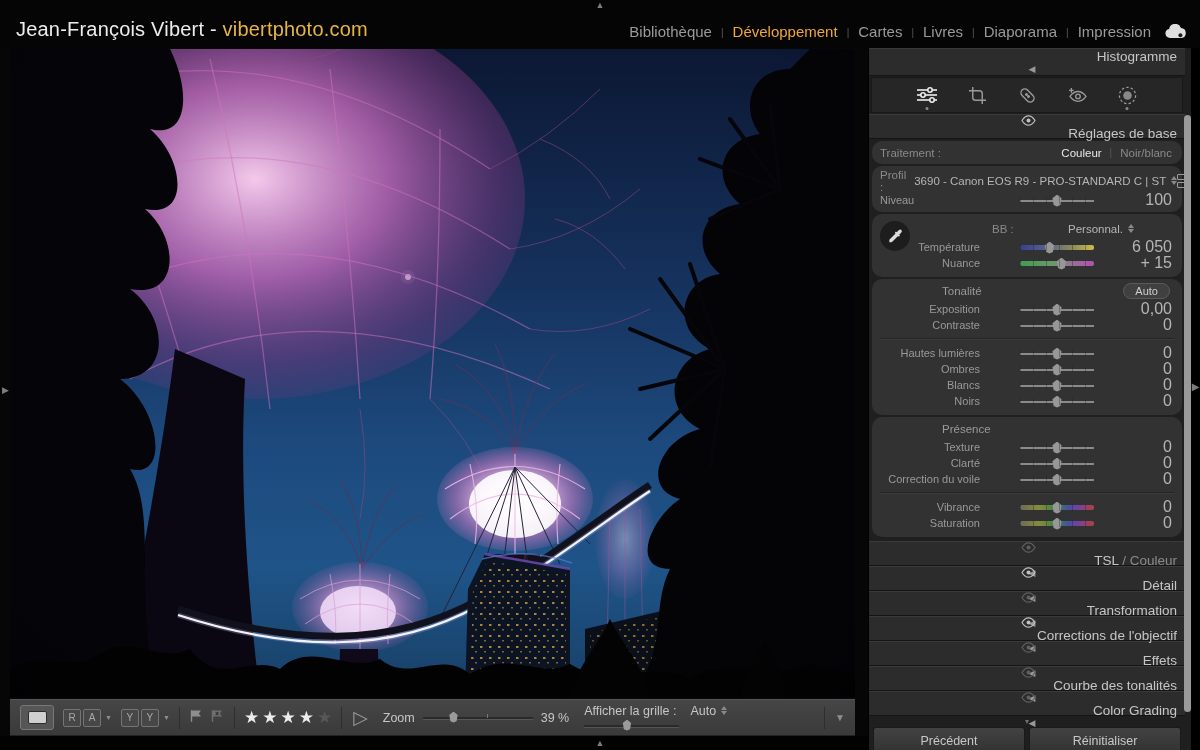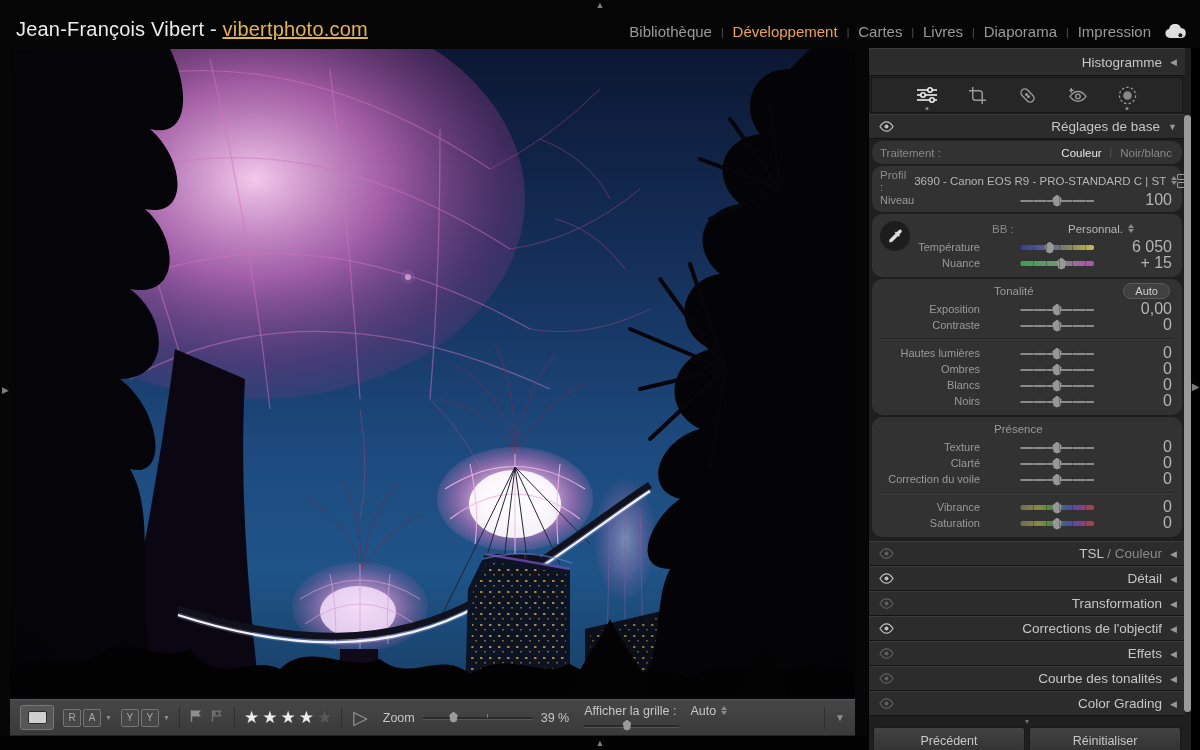--- a/index.html
+++ b/index.html
@@ -5,21 +5,21 @@
   html,body{margin:0;padding:0;width:1200px;height:750px;overflow:hidden;background:#000;
     font-family:"Liberation Sans","DejaVu Sans",sans-serif;-webkit-user-select:none;user-select:none;}
   .app{position:relative;width:1200px;height:750px;background:#000;}
 
   
   .topbar{position:absolute;left:0;top:0;width:1200px;height:48px;background:#050505;
     display:flex;align-items:flex-end;padding:0 14px 7px 16px;box-sizing:border-box;}
   .edge-arrow{position:absolute;color:#7d7d7d;font-size:9px;line-height:9px;cursor:pointer;}
   .edge-top{left:50%;top:1px;transform:translateX(-50%);}
   .identity{font-size:20px;color:#ececec;letter-spacing:.2px;white-space:nowrap;}
-  .identity .site{color:#e8b544;text-decoration:underline;}
+  .identity .site{color:#e8b544;}
   .modules{margin-left:auto;display:flex;align-items:center;gap:9px;font-size:15px;padding-bottom:1px;}
   .module{color:#9a9a9a;cursor:pointer;white-space:nowrap;}
   .module.active{color:#f0a63c;}
   .msep{color:#5a5a5a;font-size:10px;padding-top:2px;}
   .cloud{display:flex;align-items:center;margin-left:4px;}
 
   
   .main{position:absolute;left:0;top:48px;width:868px;height:702px;background:#060606;}
   .photo{position:absolute;left:10px;top:1px;width:845px;height:648px;background:#0a1226;overflow:hidden;}
   .photo svg{display:block;}
@@ -56,21 +56,21 @@
   .popup i{display:block;width:0;height:0;border-left:3px solid transparent;border-right:3px solid transparent;}
   .popup i.up{border-bottom:4px solid #8a8a8a;}
   .popup i.dn{border-top:4px solid #8a8a8a;}
   .bottomstrip{position:absolute;left:0;top:688px;width:868px;height:14px;background:#020202;}
   .edge-bottom{left:600px;top:691px;transform:translateX(-50%);}
 
   
   .rpanel{position:absolute;left:868px;top:48px;width:332px;height:702px;background:#1f1f1f;border-left:1px solid #000;box-sizing:border-box;}
   .rcontent{position:absolute;left:0;top:0;width:316px;height:702px;}
   .phead{height:28px;background:#2c2c2c;border-top:1px solid #3a3a3a;border-bottom:1px solid #141414;
-    display:flex;align-items:center;padding:0 8px 0 10px;box-sizing:border-box;cursor:pointer;}
+    display:flex;align-items:center;padding:0 8px 0 10px;box-sizing:border-box;cursor:pointer;flex-direction:column;}
   .phead .title{margin-left:auto;color:#c6c6c6;font-size:13.5px;}
   .phead .arr{color:#999;font-size:9px;margin-left:8px;}
   .phead .dimtxt{color:#8a8a8a;}
   .phead25{height:25px;}
   .toolstrip{height:34px;margin:1px 2px;background:#262626;border:1px solid #181818;
     display:flex;align-items:center;justify-content:center;gap:24px;}
   .tool{position:relative;width:26px;height:26px;display:flex;align-items:center;justify-content:center;
     color:#9a9a9a;cursor:pointer;}
   .tool.active{color:#ededed;}
   .tool .dot{position:absolute;bottom:-2px;left:50%;transform:translateX(-50%);width:3px;height:3px;border-radius:50%;background:#8a8a8a;}
@@ -93,21 +93,21 @@
 
   .wb-box{padding:4px 8px 6px 8px;}
   .wb-row{height:21px;display:flex;align-items:center;font-size:11.5px;}
   .wb-label{color:#8a8a8a;margin-left:112px;}
   .wb-value{color:#b5b5b5;margin-left:auto;margin-right:40px;display:flex;align-items:center;cursor:pointer;}
   .dropper{position:absolute;left:8px;top:7px;width:30px;height:30px;border-radius:50%;background:#1d1d1d;
     display:flex;align-items:center;justify-content:center;cursor:pointer;}
 
   .tone-box,.pres-box{padding:2px 8px 6px 8px;}
   .box-title{height:20px;display:flex;align-items:center;}
-  .box-title .bt{margin-left:114px;color:#9a9a9a;font-size:11.5px;}
+  .box-title .bt{margin-left:62px;color:#9a9a9a;font-size:11.5px;}
   .auto-btn{margin-left:auto;margin-right:4px;background:#404040;border:1px solid #5a5a5a;border-radius:9px;
     color:#cfcfcf;font-size:11px;padding:1px 11px;cursor:pointer;}
   .group-sep{height:1px;background:#242424;border-bottom:1px solid #3c3c3c;margin:5px 0;}
 
   .slider-row{height:16px;display:flex;align-items:center;gap:28px;}
   .s-label{flex:0 0 100px;text-align:right;color:#999;font-size:11px;padding-right:6px;white-space:nowrap;}
   .s-label.left{text-align:left;padding-left:0;}
   .s-value{flex:0 0 44px;text-align:right;color:#b5b5b5;font-size:16px;padding-right:2px;cursor:pointer;}
   .s-track{position:relative;flex:1;height:13px;margin:0 6px;cursor:pointer;}
   .s-track::after{content:'';position:absolute;left:0;right:0;top:3px;height:7px;opacity:.35;

